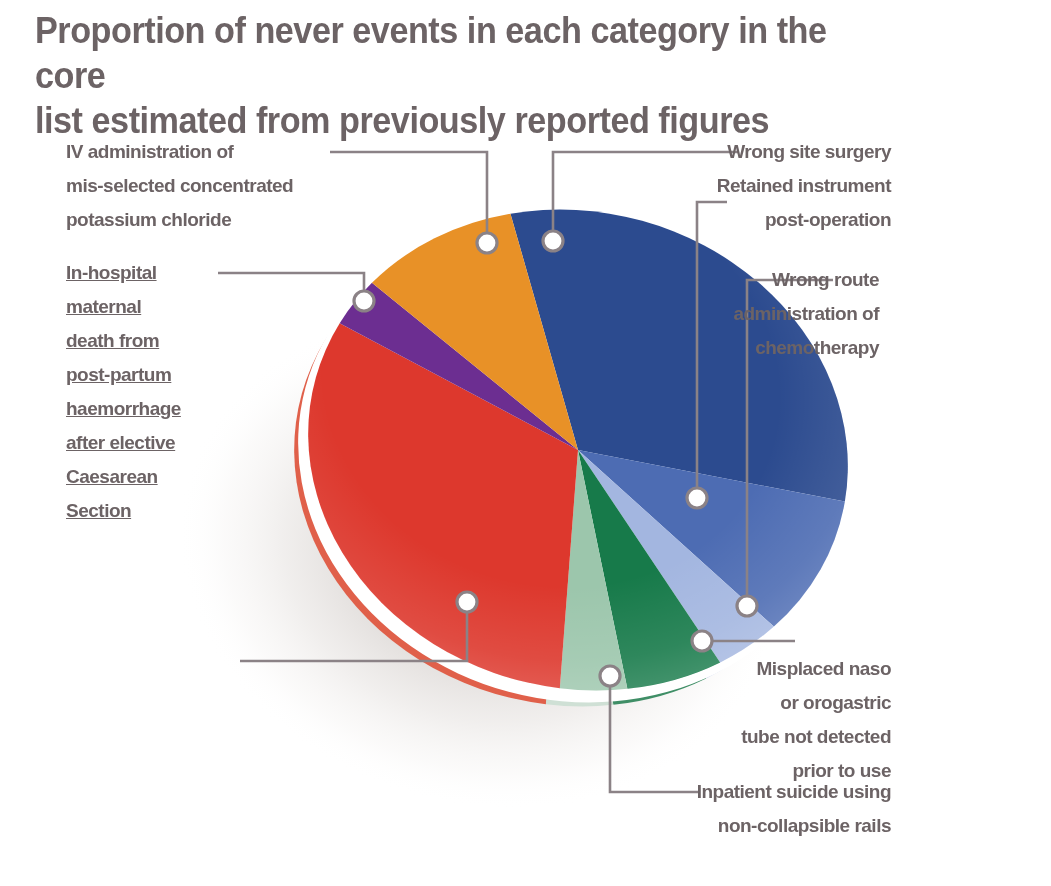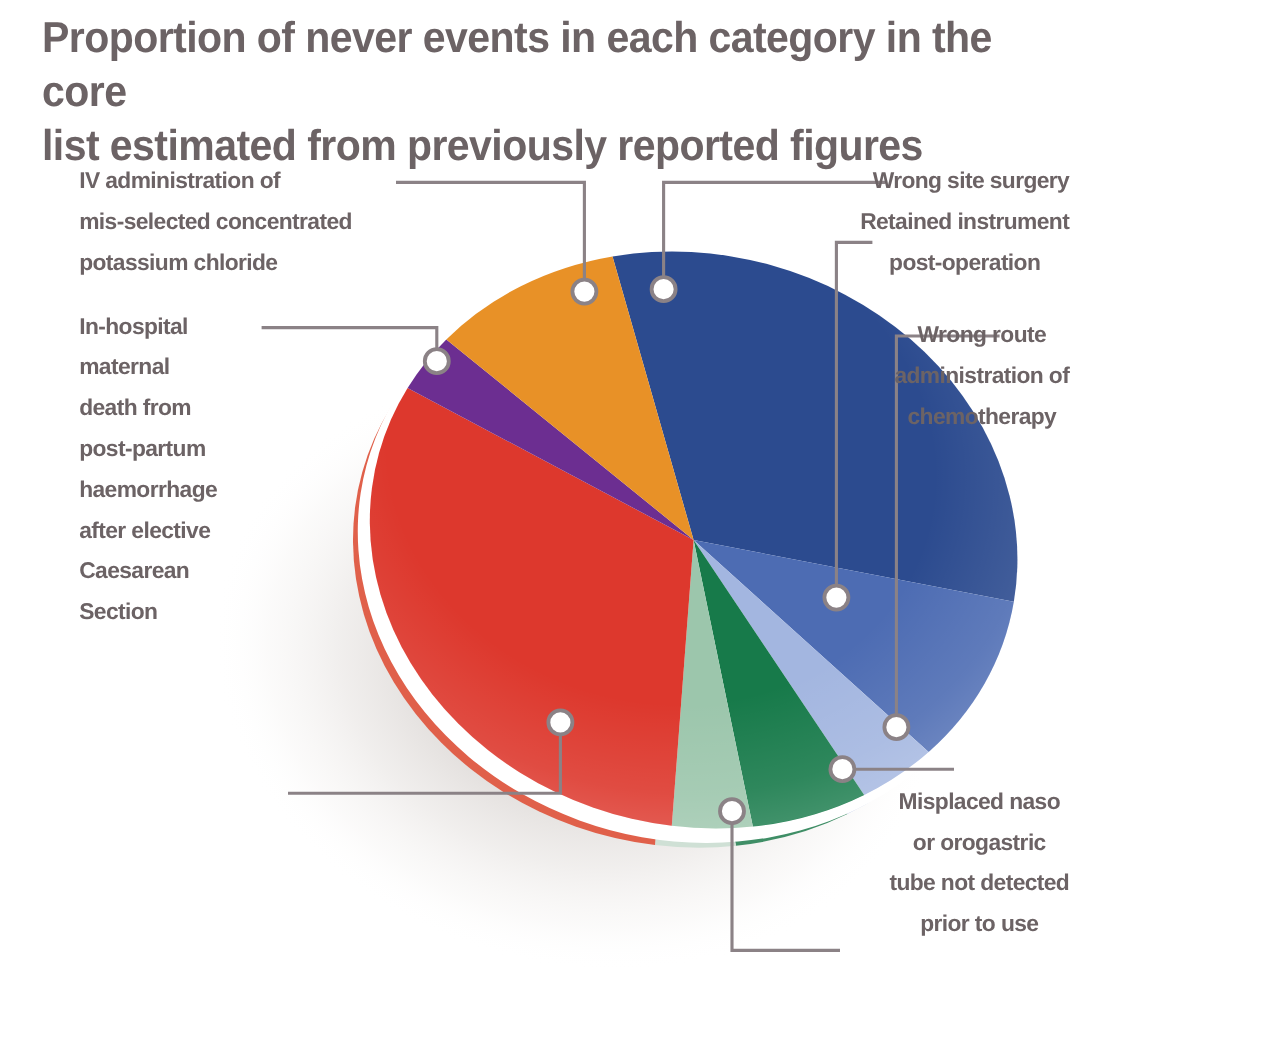--- a/index.html
+++ b/index.html
@@ -17,21 +17,21 @@
     letter-spacing:-0.5px;color:#6c6365;
     white-space:pre-line;
     transform:scaleX(.95);transform-origin:left top;
   }
   .callout{
     position:absolute;
     font-size:19px;line-height:34px;font-weight:700;
     letter-spacing:-0.5px;color:#6c6365;
     white-space:pre-line;
   }
-  .callout.right{text-align:center;}
+  .callout.right{text-align:right;}
 </style>
 </head>
 <body>
 
 <div id="canvas">
 
   <h1 class="chart-title">Proportion of never events in each category in the core
 list estimated from previously reported figures</h1>
 
   <svg id="pie-svg" viewBox="0 0 1051 886">
@@ -87,32 +87,34 @@
       <circle cx="467" cy="602" r="10" fill="#ffffff" stroke="#8b8286" stroke-width="3.2"></circle>
       <polyline points="218,273 364,273 364,301" fill="none" stroke="#8b8286" stroke-width="2.6"></polyline>
       <circle cx="364" cy="301" r="10" fill="#ffffff" stroke="#8b8286" stroke-width="3.2"></circle>
       <polyline points="330,152 487,152 487,243" fill="none" stroke="#8b8286" stroke-width="2.6"></polyline>
       <circle cx="487" cy="243" r="10" fill="#ffffff" stroke="#8b8286" stroke-width="3.2"></circle>
     </svg>
 
   <div class="callout" style="left:66px;top:135px;">IV administration of
 mis-selected concentrated
 potassium chloride</div>
-  <div class="callout" style="left:66px;top:256px;">In-hospital
+  <div class="callout" style="left:66px;top:256px;text-decoration:underline;">In-hospital
 maternal
 death from
 post-partum
 haemorrhage
 after elective
 Caesarean
 Section</div>
   <div class="callout right" style="right:56px;top:135px;">Wrong site surgery</div>
   <div class="callout right" style="right:56px;top:169px;">Retained instrument
 post-operation</div>
-  <div class="callout right" style="right:56px;top:263px;">Wrong route
+  <div class="callout right" style="right:68px;top:263px;">Wrong route
 administration of
 chemotherapy</div>
   <div class="callout right" style="right:56px;top:652px;">Misplaced naso
 or orogastric
 tube not detected
 prior to use</div>
+  <div class="callout right" style="right:56px;top:775px;">Inpatient suicide using
+non-collapsible rails</div>
 
 </div>
 
 </body></html>

